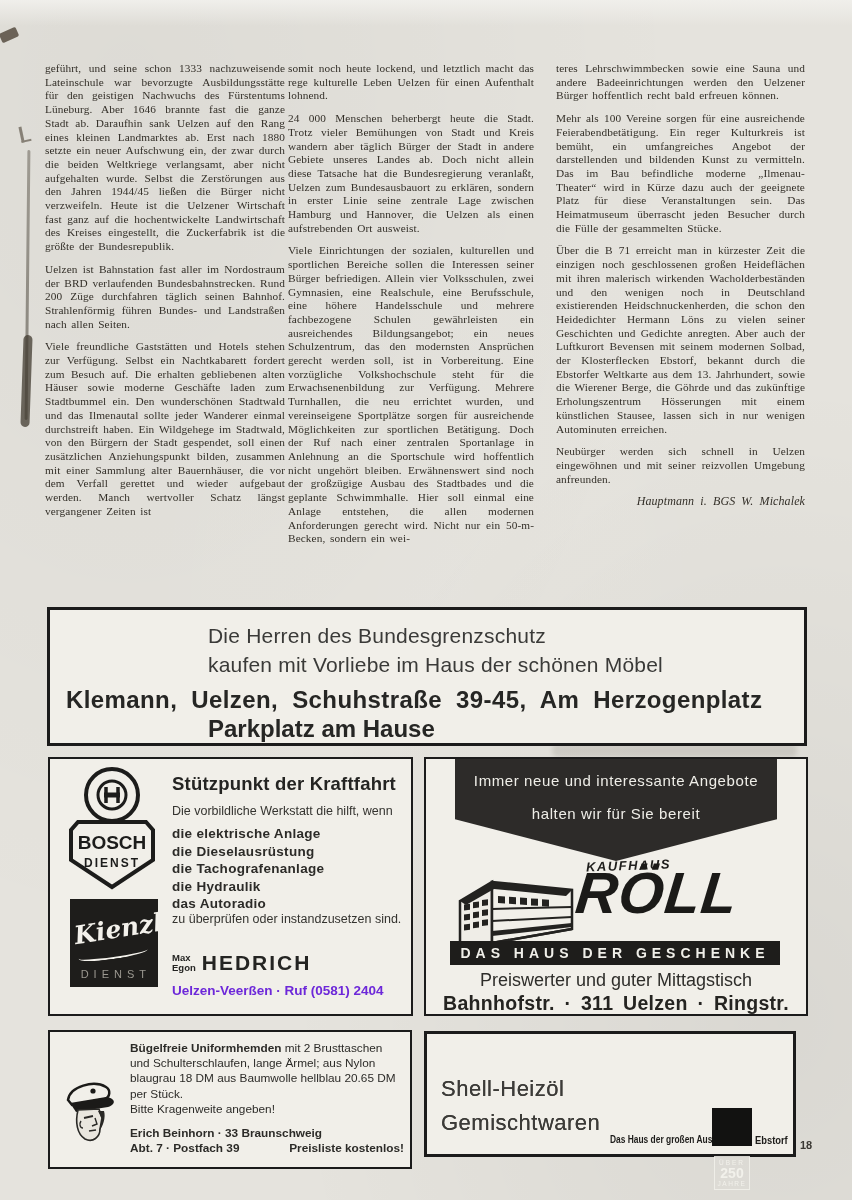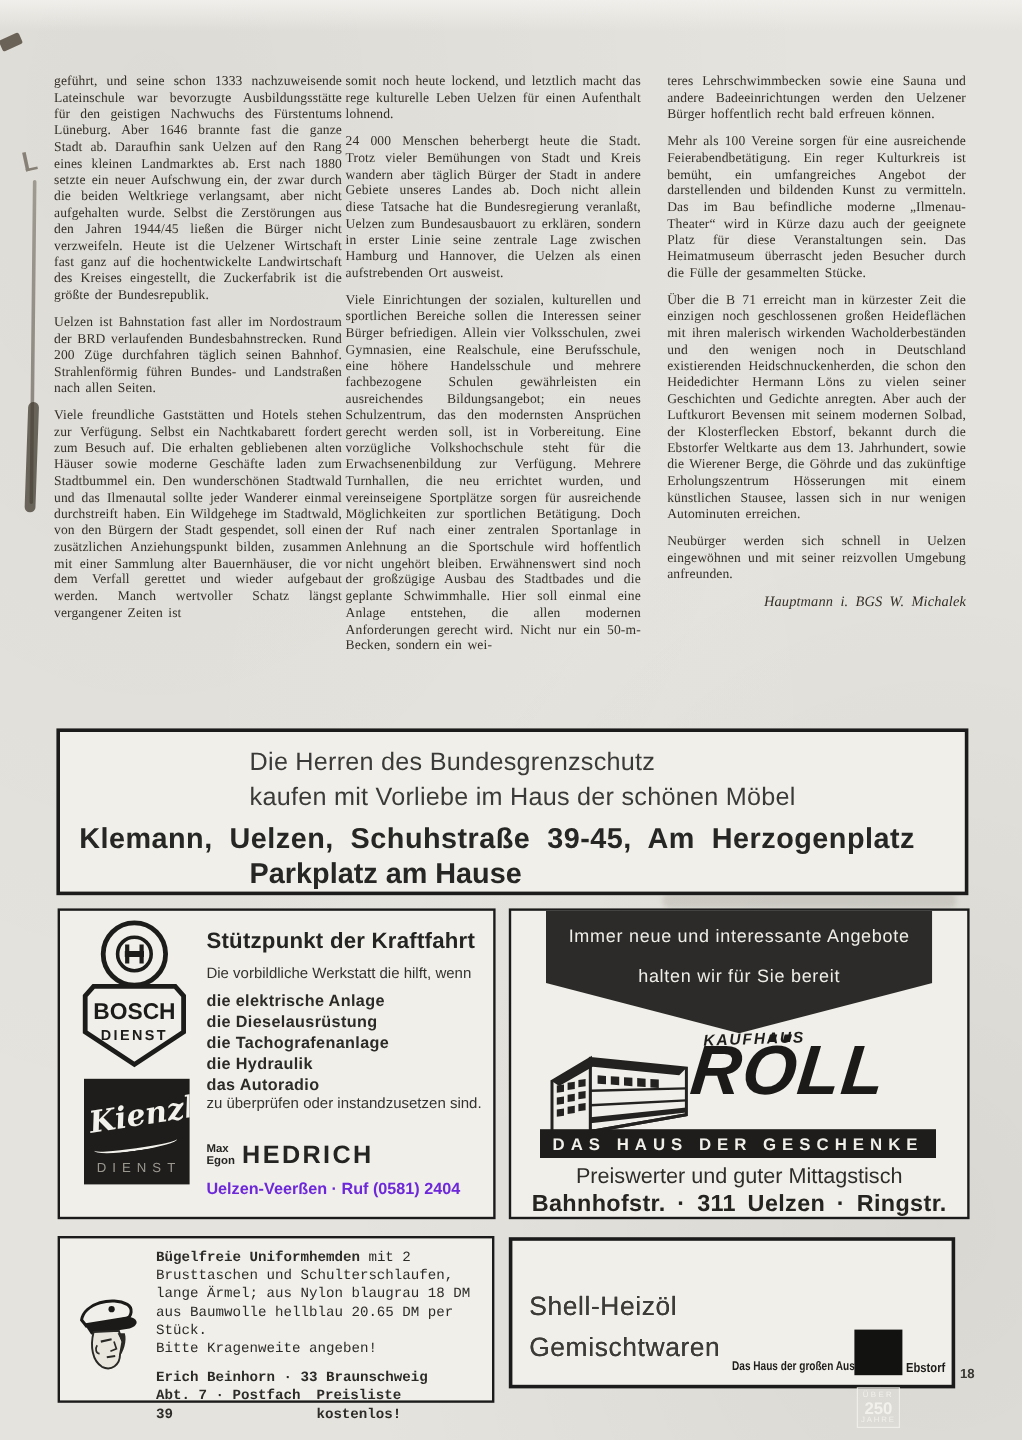--- a/index.html
+++ b/index.html
@@ -59,21 +59,21 @@
   .r-b1{position:absolute;left:0;top:13px;width:100%;text-align:center;font-size:15px;color:#efeee8;letter-spacing:.6px;}
   .r-b2{position:absolute;left:0;top:46px;width:100%;text-align:center;font-size:15px;color:#efeee8;letter-spacing:.6px;}
   .r-building{position:absolute;left:28px;top:106px;}
   .r-kaufhaus{position:absolute;left:160px;top:99px;font-size:13px;font-weight:bold;font-style:italic;letter-spacing:1.5px;color:#1e1d1b;transform:rotate(-2deg);}
   .r-name{position:absolute;left:150px;top:104px;font-size:58px;line-height:60px;font-weight:bold;font-style:italic;color:#1b1a18;transform:skewX(-6deg);letter-spacing:1px;}
   .r-bar{position:absolute;left:24px;top:182px;width:330px;height:24px;background:#1e1d1b;text-align:center;line-height:24px;font-size:14px;font-weight:bold;letter-spacing:5px;color:#f0efe9;}
   .r-line1{position:absolute;left:0;top:211px;width:100%;text-align:center;font-size:18px;color:#2e2d2a;}
   .r-line2{position:absolute;left:0;top:233px;width:100%;text-align:center;font-size:19.5px;font-weight:bold;color:#252421;letter-spacing:.3px;word-spacing:4px;}
 
   
-  .ad-beinhorn{left:48px;top:1030px;width:364px;height:139px;font-family:Liberation Mono, monospace;}
+  .ad-beinhorn{left:48px;top:1030px;width:364px;height:139px;}
   .officer{position:absolute;left:12px;top:46px;}
   .bh-text{position:absolute;left:80px;top:9px;width:274px;font-size:11.8px;line-height:15.2px;color:#2c2b28;}
   .bh-text p{margin:0;}
   .bh-name{font-weight:bold;margin-top:9px !important;}
   .bh-row{display:flex;justify-content:space-between;font-weight:bold;}
 
   
   .ad-kort{left:424px;top:1031px;width:372px;height:126px;border-width:3px;}
   .kt-line{position:absolute;left:14px;font-size:22px;color:#3c3b38;letter-spacing:.5px;word-spacing:3px;text-shadow:0 0 .4px #3c3b38;}
   .kt-l1{top:9px;}.kt-l2{top:42px;}.kt-l3{top:76px;}

